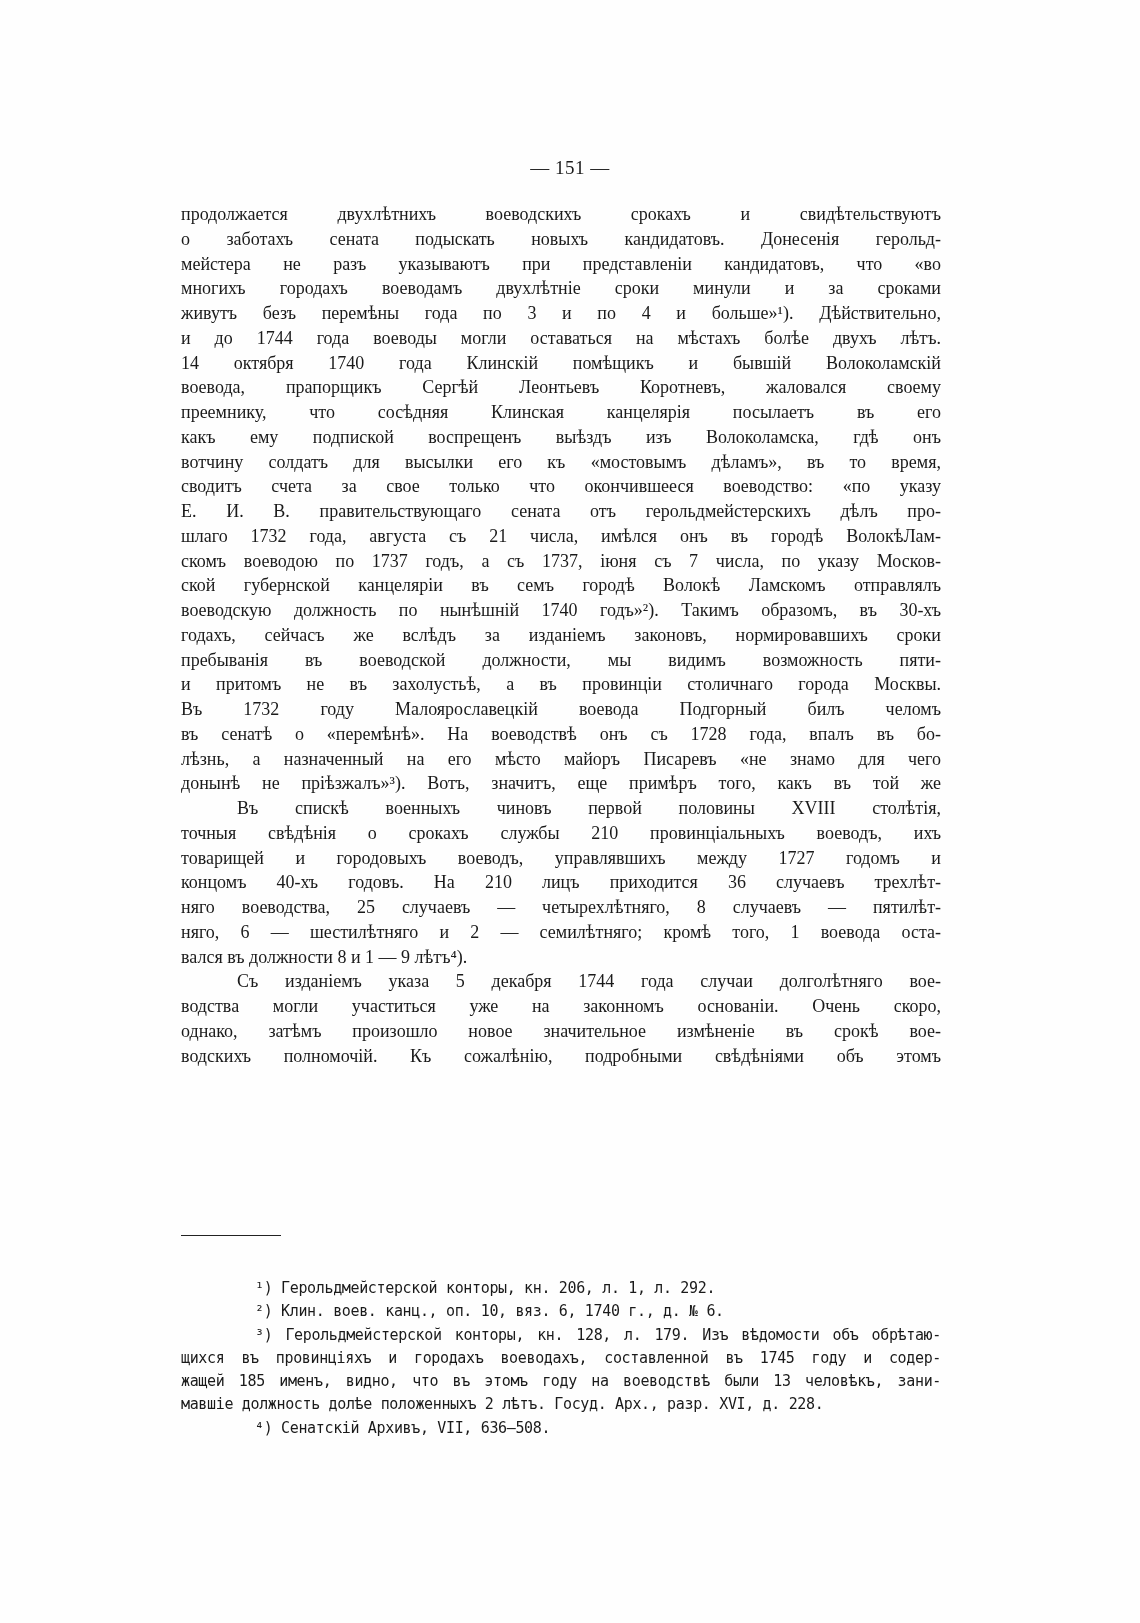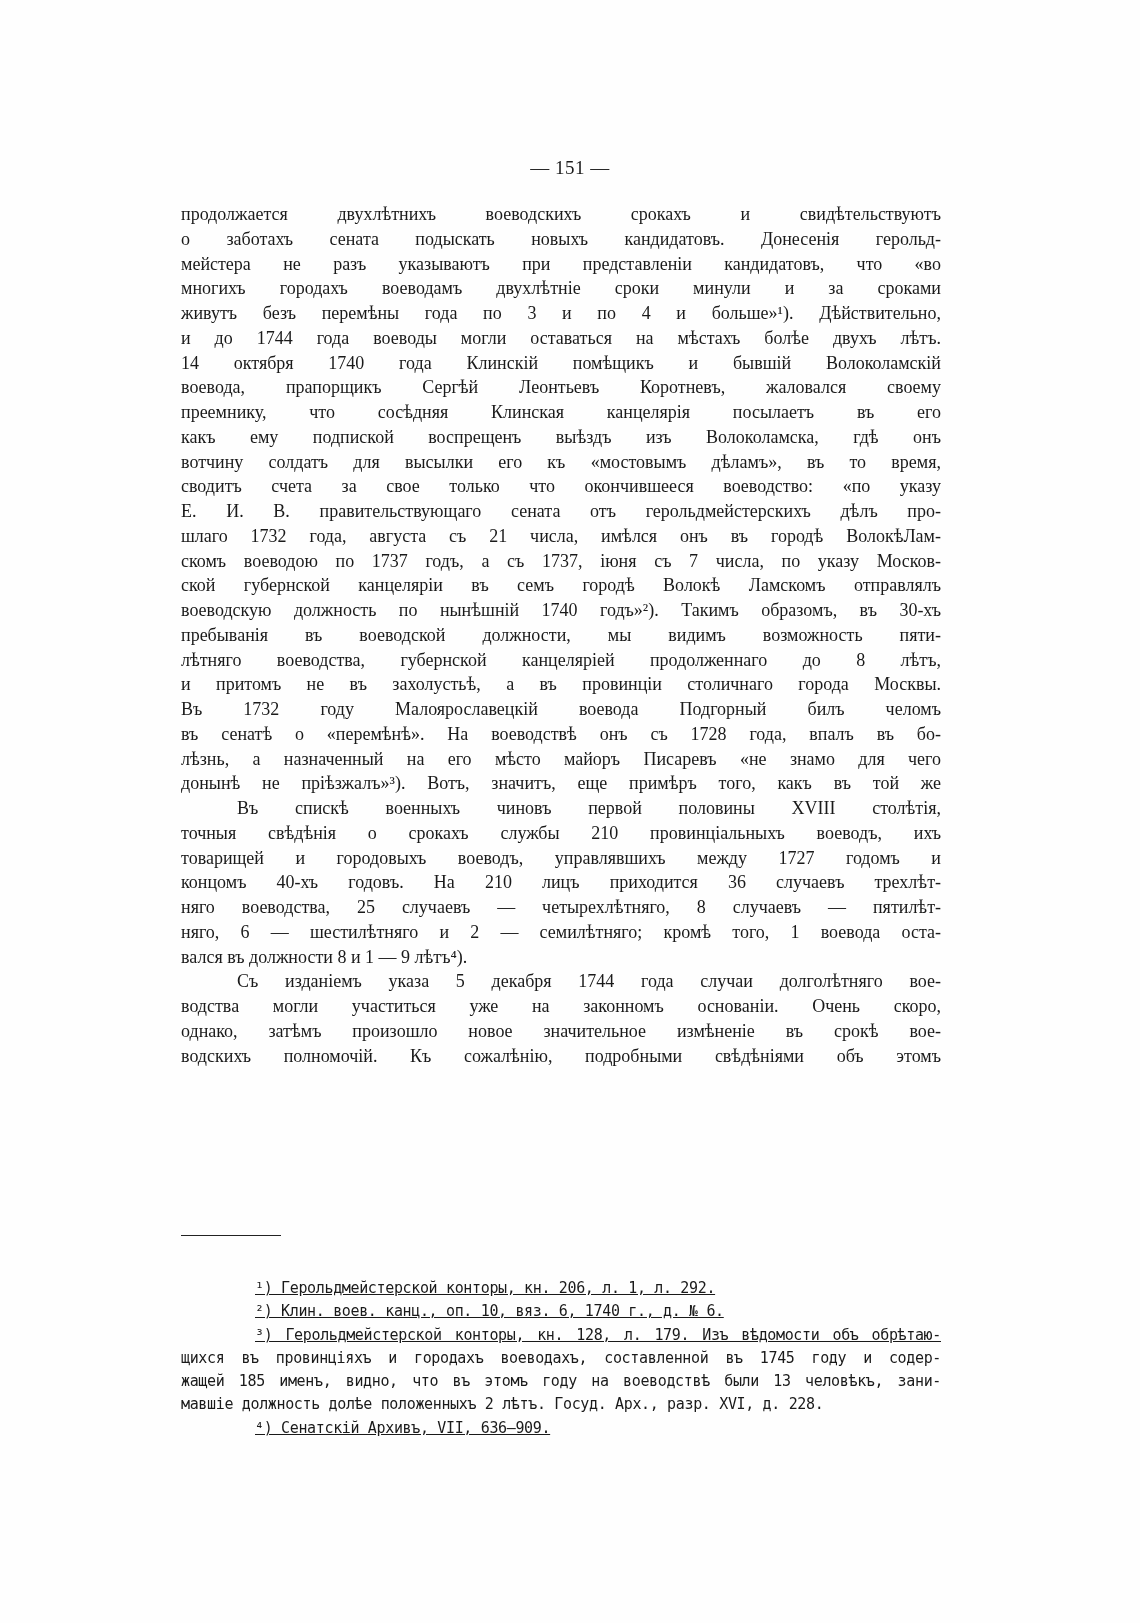--- a/index.html
+++ b/index.html
@@ -34,21 +34,21 @@
     .footnotes {
       position: absolute; left: 181px; top: 1277px; width: 760px;
     }
     .fn-line {
       display: block; height: 23.3px; line-height: 23.3px;
       font-size: 15px; white-space: nowrap;
       font-family: "DejaVu Sans Mono", "Liberation Mono", monospace;
       letter-spacing: -0.35px;
       text-align: justify; text-align-last: justify;
     }
-    .fn-line.indent { padding-left: 74px; text-decoration: underline; }
+    .fn-line.indent { padding-left: 74px; }
     .fn-line.last { text-align-last: left; }
   </style>
 </head>
 <body>
 
 <div class="page">
   <div class="page-number">— 151 —</div>
 
   <div class="body-text">
     <span class="line">продолжается двухлѣтнихъ воеводскихъ срокахъ и свидѣтельствуютъ</span>
@@ -61,22 +61,22 @@
     <span class="line">воевода, прапорщикъ Сергѣй Леонтьевъ Коротневъ, жаловался своему</span>
     <span class="line">преемнику, что сосѣдняя Клинская канцелярія посылаетъ въ его</span>
     <span class="line">какъ ему подпиской воспрещенъ выѣздъ изъ Волоколамска, гдѣ онъ</span>
     <span class="line">вотчину солдатъ для высылки его къ «мостовымъ дѣламъ», въ то время,</span>
     <span class="line">сводитъ счета за свое только что окончившееся воеводство: «по указу</span>
     <span class="line">Е. И. В. правительствующаго сената отъ герольдмейстерскихъ дѣлъ про-</span>
     <span class="line">шлаго 1732 года, августа съ 21 числа, имѣлся онъ въ городѣ ВолокѣЛам-</span>
     <span class="line">скомъ воеводою по 1737 годъ, а съ 1737, іюня съ 7 числа, по указу Москов-</span>
     <span class="line">ской губернской канцеляріи въ семъ городѣ Волокѣ Ламскомъ отправлялъ</span>
     <span class="line">воеводскую должность по нынѣшній 1740 годъ»²). Такимъ образомъ, въ 30-хъ</span>
+    <span class="line">годахъ, сейчасъ же вслѣдъ за изданіемъ законовъ, нормировавшихъ сроки</span>
     <span class="line">пребыванія въ воеводской должности, мы видимъ возможность пяти-</span>
-    <span class="line">лѣтняго воеводства, губернской канцеляріей продолженнаго до 8 лѣтъ,</span>
     <span class="line">и притомъ не въ захолустьѣ, а въ провинціи столичнаго города Москвы.</span>
     <span class="line">Въ 1732 году Малоярославецкій воевода Подгорный билъ челомъ</span>
     <span class="line">въ сенатѣ о «перемѣнѣ». На воеводствѣ онъ съ 1728 года, впалъ въ бо-</span>
     <span class="line">лѣзнь, а назначенный на его мѣсто майоръ Писаревъ «не знамо для чего</span>
     <span class="line">донынѣ не пріѣзжалъ»³). Вотъ, значитъ, еще примѣръ того, какъ въ той же</span>
     <span class="line indent">Въ спискѣ военныхъ чиновъ первой половины XVIII столѣтія,</span>
     <span class="line">точныя свѣдѣнія о срокахъ службы 210 провинціальныхъ воеводъ, ихъ</span>
     <span class="line">товарищей и городовыхъ воеводъ, управлявшихъ между 1727 годомъ и</span>
     <span class="line">концомъ 40-хъ годовъ. На 210 лицъ приходится 36 случаевъ трехлѣт-</span>
     <span class="line">няго воеводства, 25 случаевъ — четырехлѣтняго, 8 случаевъ — пятилѣт-</span>
@@ -90,15 +90,15 @@
 
   <div class="rule"></div>
 
   <div class="footnotes">
     <span class="fn-line indent last">¹) Герольдмейстерской конторы, кн. 206, л. 1, л. 292.</span>
     <span class="fn-line indent last">²) Клин. воев. канц., оп. 10, вяз. 6, 1740 г., д. № 6.</span>
     <span class="fn-line indent">³) Герольдмейстерской конторы, кн. 128, л. 179. Изъ вѣдомости объ обрѣтаю-</span>
     <span class="fn-line">щихся въ провинціяхъ и городахъ воеводахъ, составленной въ 1745 году и содер-</span>
     <span class="fn-line">жащей 185 именъ, видно, что въ этомъ году на воеводствѣ были 13 человѣкъ, зани-</span>
     <span class="fn-line last">мавшіе должность долѣе положенныхъ 2 лѣтъ. Госуд. Арх., разр. XVI, д. 228.</span>
-    <span class="fn-line indent last">⁴) Сенатскій Архивъ, VII, 636—909.</span>
+    <span class="fn-line indent last">⁴) Сенатскій Архивъ, VII, 636—508.</span>
   </div>
 </div>
 
 </body></html>

